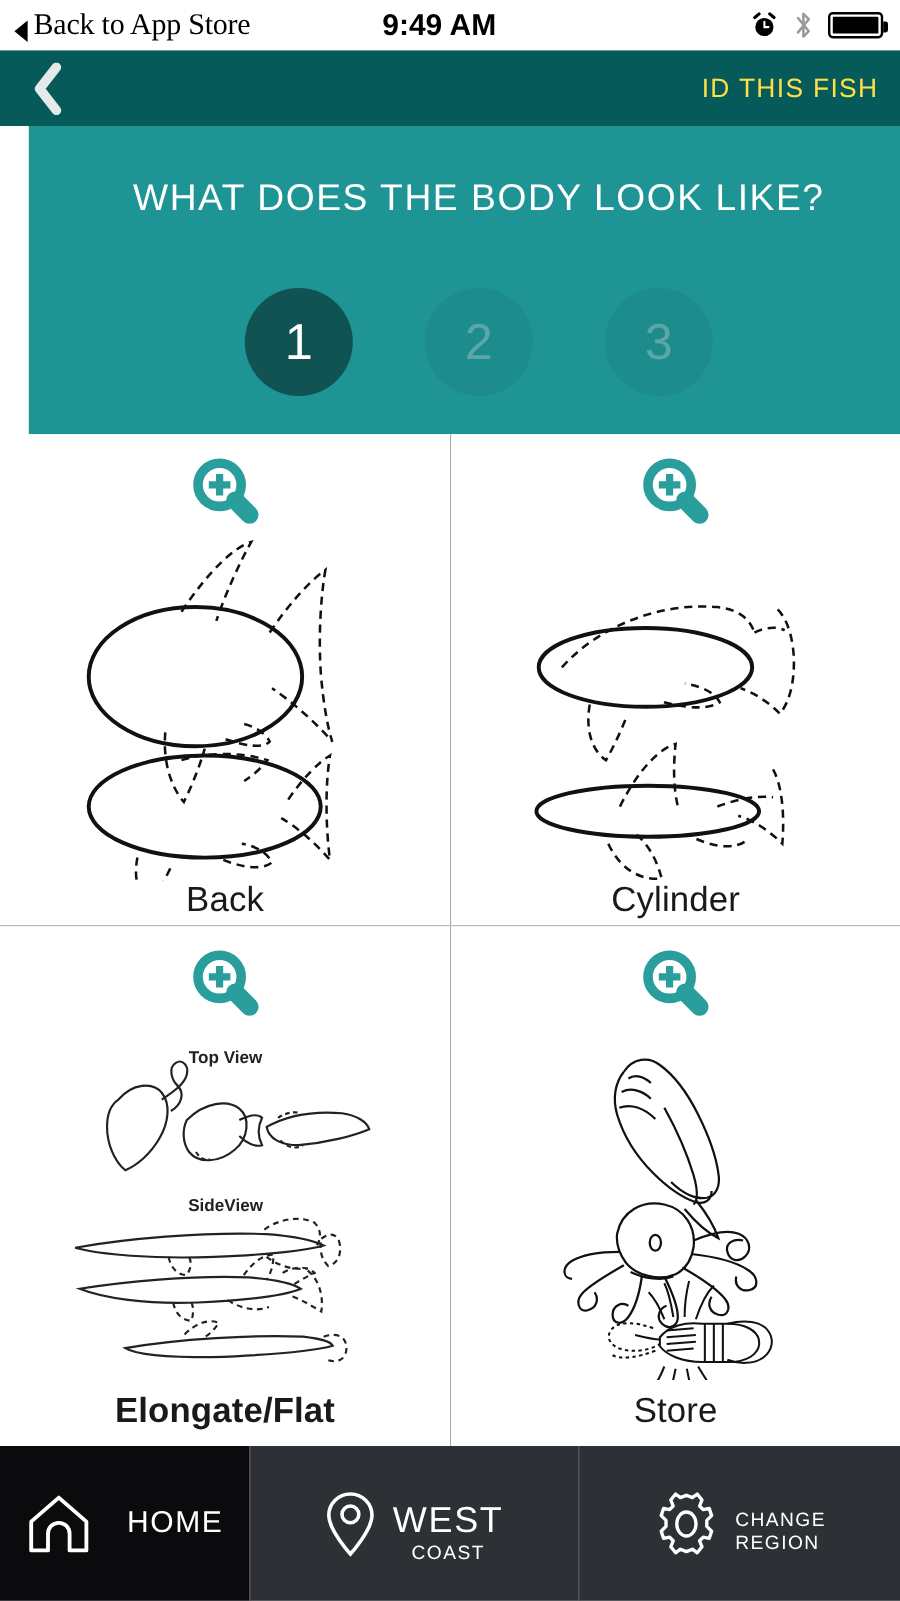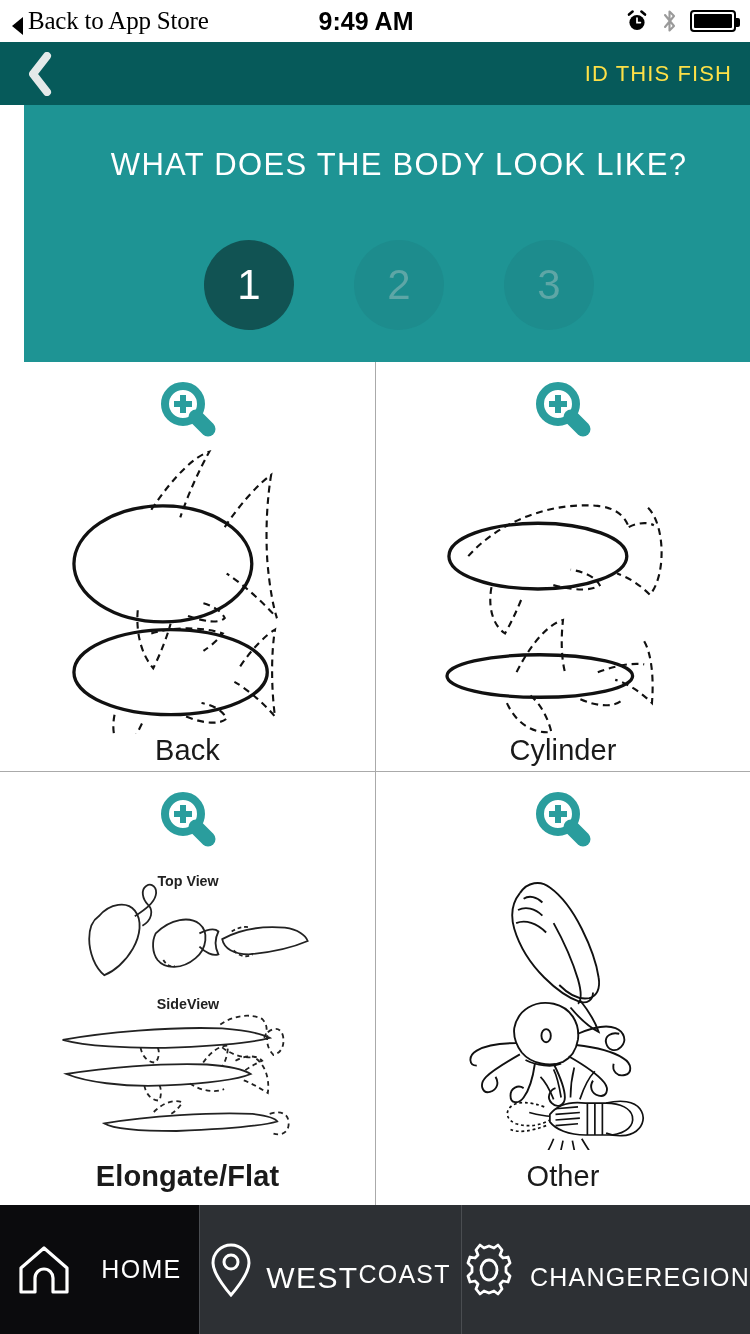--- a/index.html
+++ b/index.html
@@ -119,23 +119,23 @@
   }
   .tab{
     display:flex; align-items:center; justify-content:center;
     color:#ffffff;
   }
   .tab.home{ width:208px; background:#0b0b0d;gap:16px; }
   .tab.region{ width:274px; background:#2d3034; border-left:1px solid #4a4d51; }
   .tab.change{ flex:1; background:#2d3034; border-left:1px solid #4a4d51; }
   .tab-ico{ margin-right:14px; flex:0 0 auto; }
   .tab-label{ font-size:25px; letter-spacing:1.3px; font-weight:400; }
-  .tab-stack{ display:flex; flex-direction:row; line-height:1.18;margin-top:16px; }
+  .tab-stack{ display:flex; flex-direction:column; line-height:1.18;margin-top:16px; }
   .tab-l1{ font-size:30px; letter-spacing:1.4px; }
-  .tab-l2{ font-size:25px; letter-spacing:1.2px; }
+  .tab-l2{ font-size:16px; letter-spacing:1.2px;text-align:center; }
   .tab-stack.right{ align-items:flex-start; }
 </style>
 </head>
 <body>
 
 <div class="statusbar">
   <div class="sb-left">
     <span class="sb-back-tri"></span>
     <span class="sb-backtext">Back to App Store</span>
   </div>
@@ -340,21 +340,21 @@
           <path d="M150 290 C146 300 142 308 136 314"></path>
           <path d="M160 292 C158 302 156 312 152 320"></path>
           <path d="M170 292 C172 302 174 312 176 320"></path>
           <path d="M180 290 C186 300 192 310 198 316"></path>
           <path d="M152 258 L176 256 M152 264 L178 262 M152 270 L178 268 M152 276 L176 274"></path>
           <path d="M186 252 L186 286 M194 252 L194 286 M202 252 L202 286"></path>
           <path d="M124 262 C132 264 140 266 146 266"></path>
         </g>
       </svg>
     </div>
-    <div class="optlabel">Other</div>
+    <div class="optlabel">Store</div>
   </div>
 </div>
 
 <div class="tabbar">
 
   <div class="tab home">
     <svg class="tab-ico" width="54" height="52" viewBox="0 0 54 52">
       <path d="M4 24 L27 4 L50 24 V48 H36 V34 A9 9 0 0 0 18 34 V48 H4 Z" fill="none" stroke="#ffffff" stroke-width="3.2" stroke-linejoin="round"></path>
     </svg>
     <span class="tab-label">HOME</span>

